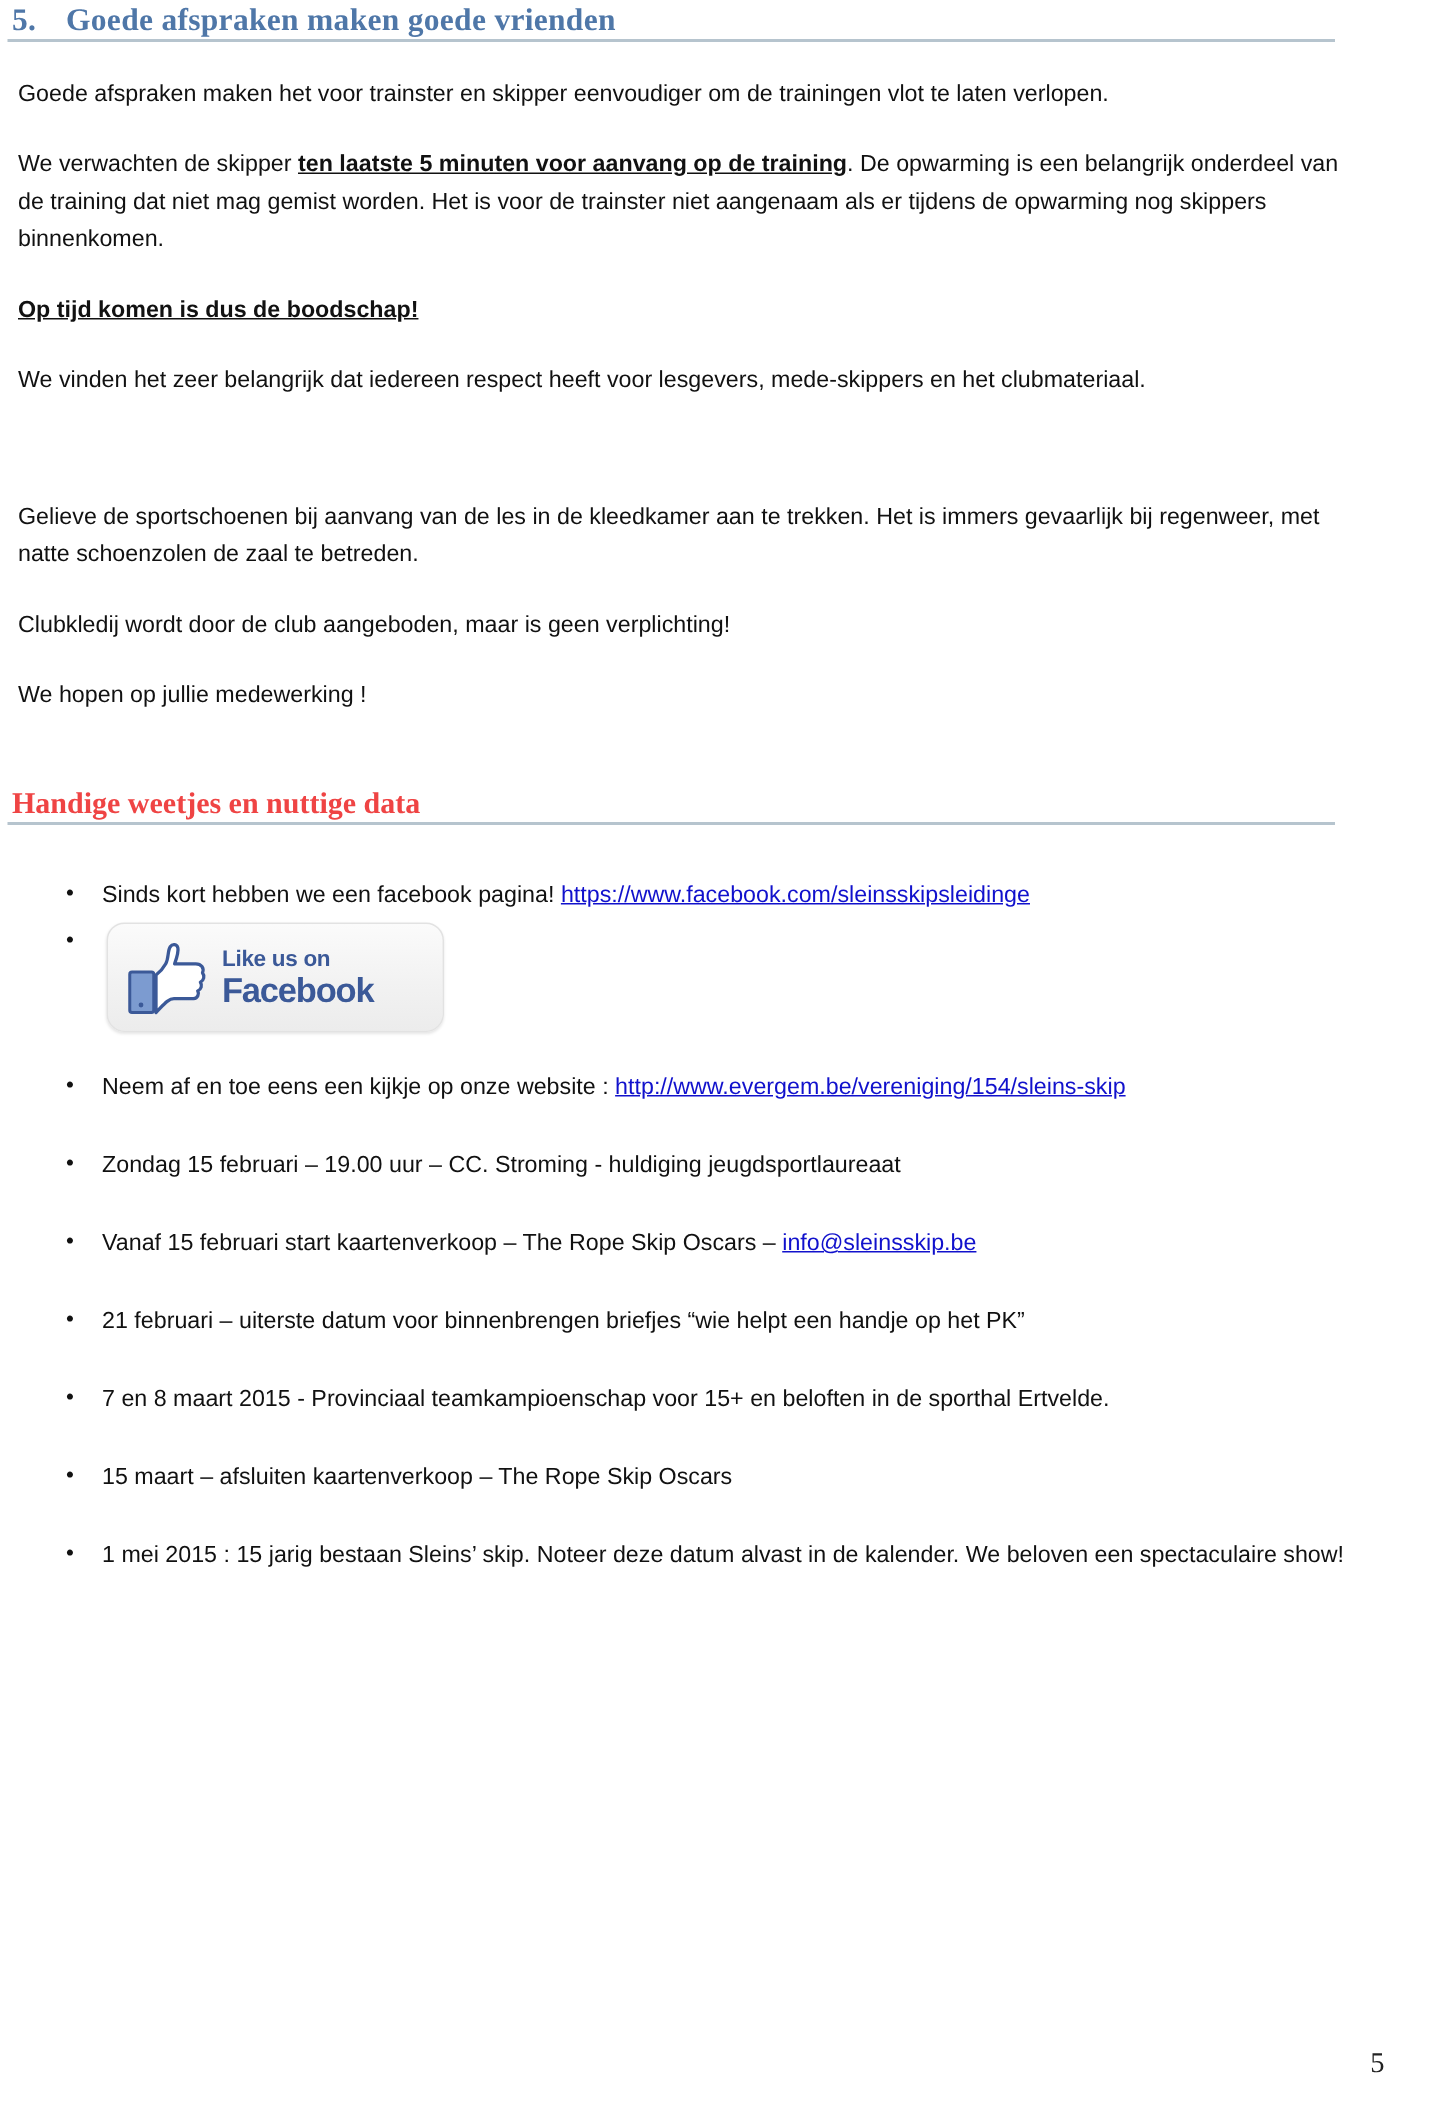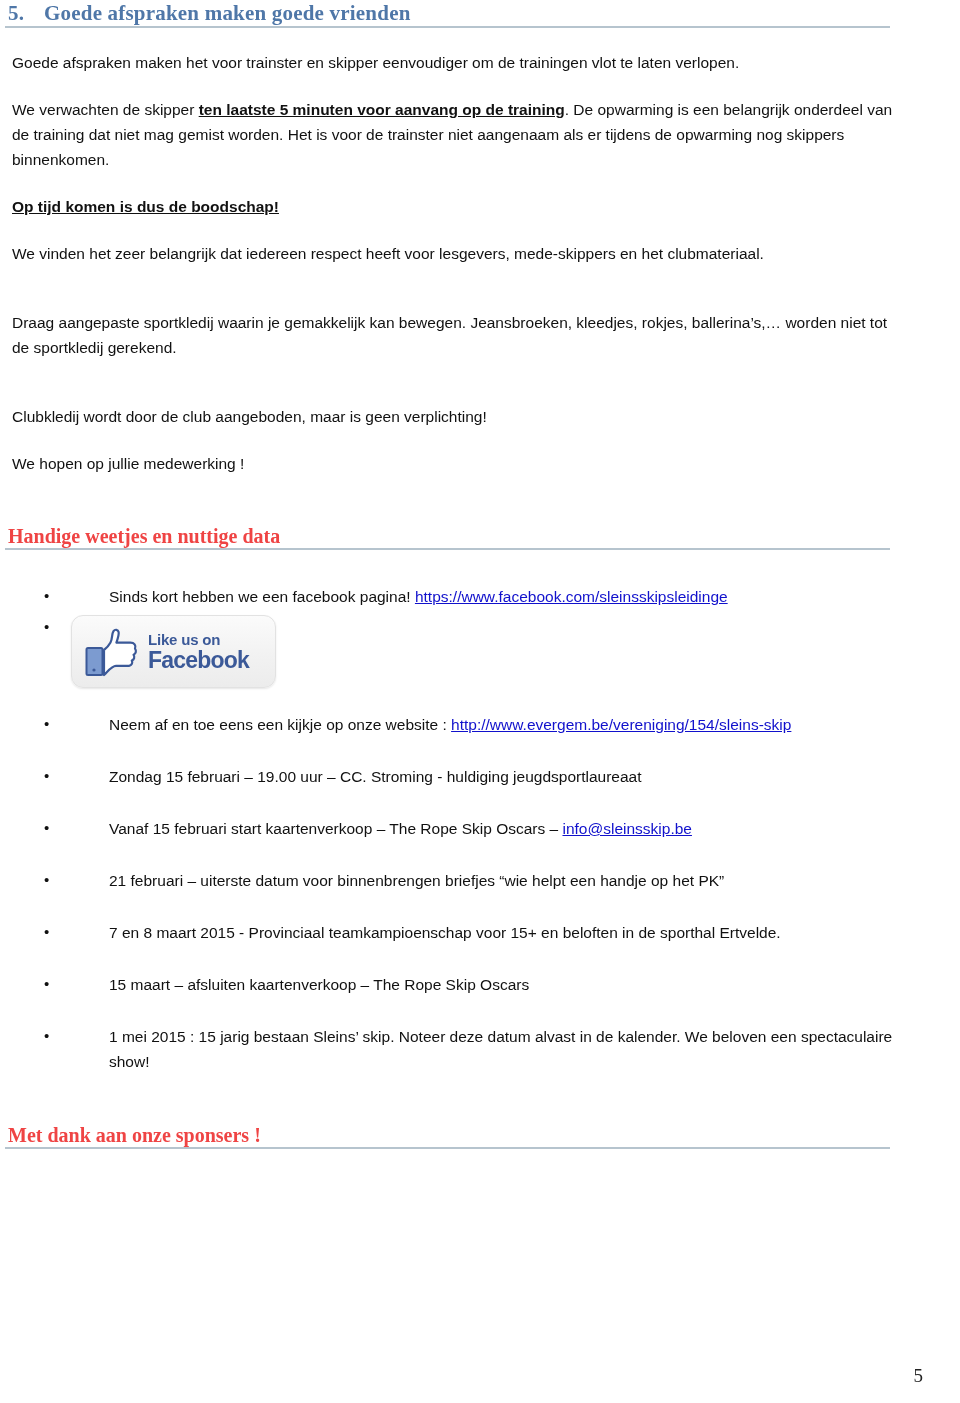--- a/index.html
+++ b/index.html
@@ -83,21 +83,21 @@
   .gap-xl { height: 48px; }
 
   
   ul.bullets {
     list-style: none;
     margin: 0;
     padding: 0;
   }
   ul.bullets li {
     position: relative;
-    padding-left: 109px;
+    padding-left: 68px;
     padding-right: 50px;
     font-family: "Liberation Sans", sans-serif;
     font-size: 15.5px;
     line-height: 25px;
     color: #111111;
     margin-bottom: 27px;
   }
   ul.bullets li::before {
     content: "\2022";
     position: absolute;
@@ -115,21 +115,21 @@
     word-break: break-all;
   }
 
   
   .fb-badge-wrap {
     padding-left: 71px;
     margin-top: 6px;
     margin-bottom: 2px;
   }
   .fb-badge {
-    width: 205px;
+    width: 225px;
     height: 73px;
     border-radius: 12px;
     background: linear-gradient(180deg, #fbfbfb 0%, #f2f2f2 55%, #ececec 100%);
     border: 1px solid #e2e2e2;
     box-shadow: 0 1px 2px rgba(0,0,0,0.10);
     display: flex;
     align-items: center;
     padding-left: 13px;
     box-sizing: border-box;
   }
@@ -199,24 +199,24 @@
 
   <div class="gap-md"></div>
 
   <p class="body-text">We vinden het zeer belangrijk dat iedereen respect heeft voor lesgevers, mede-skippers en het clubmateriaal.</p>
 
   <div class="gap-md"></div>
 
 
   <div class="gap-md"></div>
 
-  <p class="body-text">Draag aangepaste sportkledij waarin je gemakkelijk kan bewegen. Jeansbroeken, kleedjes, rokjes, ballerina’s,… worden niet tot de sportkledij gerekend.</p>
-
-  <div class="gap-md"></div>
-
+
+  <div class="gap-md"></div>
+
+  <p class="body-text">Gelieve de sportschoenen bij aanvang van de les in de kleedkamer aan te trekken. Het is immers gevaarlijk bij regenweer, met natte schoenzolen de zaal te betreden.</p>
 
   <div class="gap-md"></div>
 
   <p class="body-text">Clubkledij wordt door de club aangeboden, maar is geen verplichting!</p>
 
   <div class="gap-md"></div>
 
   <p class="body-text">We hopen op jullie medewerking !</p>
 
   <div class="gap-xl"></div>
@@ -286,20 +286,16 @@
     </li>
 
     <li>
       <span>1 mei 2015 : 15 jarig bestaan Sleins’ skip. Noteer deze datum alvast in de kalender. We beloven een spectaculaire show!</span>
     </li>
 
   </ul>
 
   <div class="gap-md"></div>
 
-  <div class="h-block">
-    <div class="heading2">Met dank aan onze sponsers !</div>
-    <div class="heading2-rule"></div>
-  </div>
 
   <div class="page-number">5</div>
 
 </div>
 
 </body></html>

